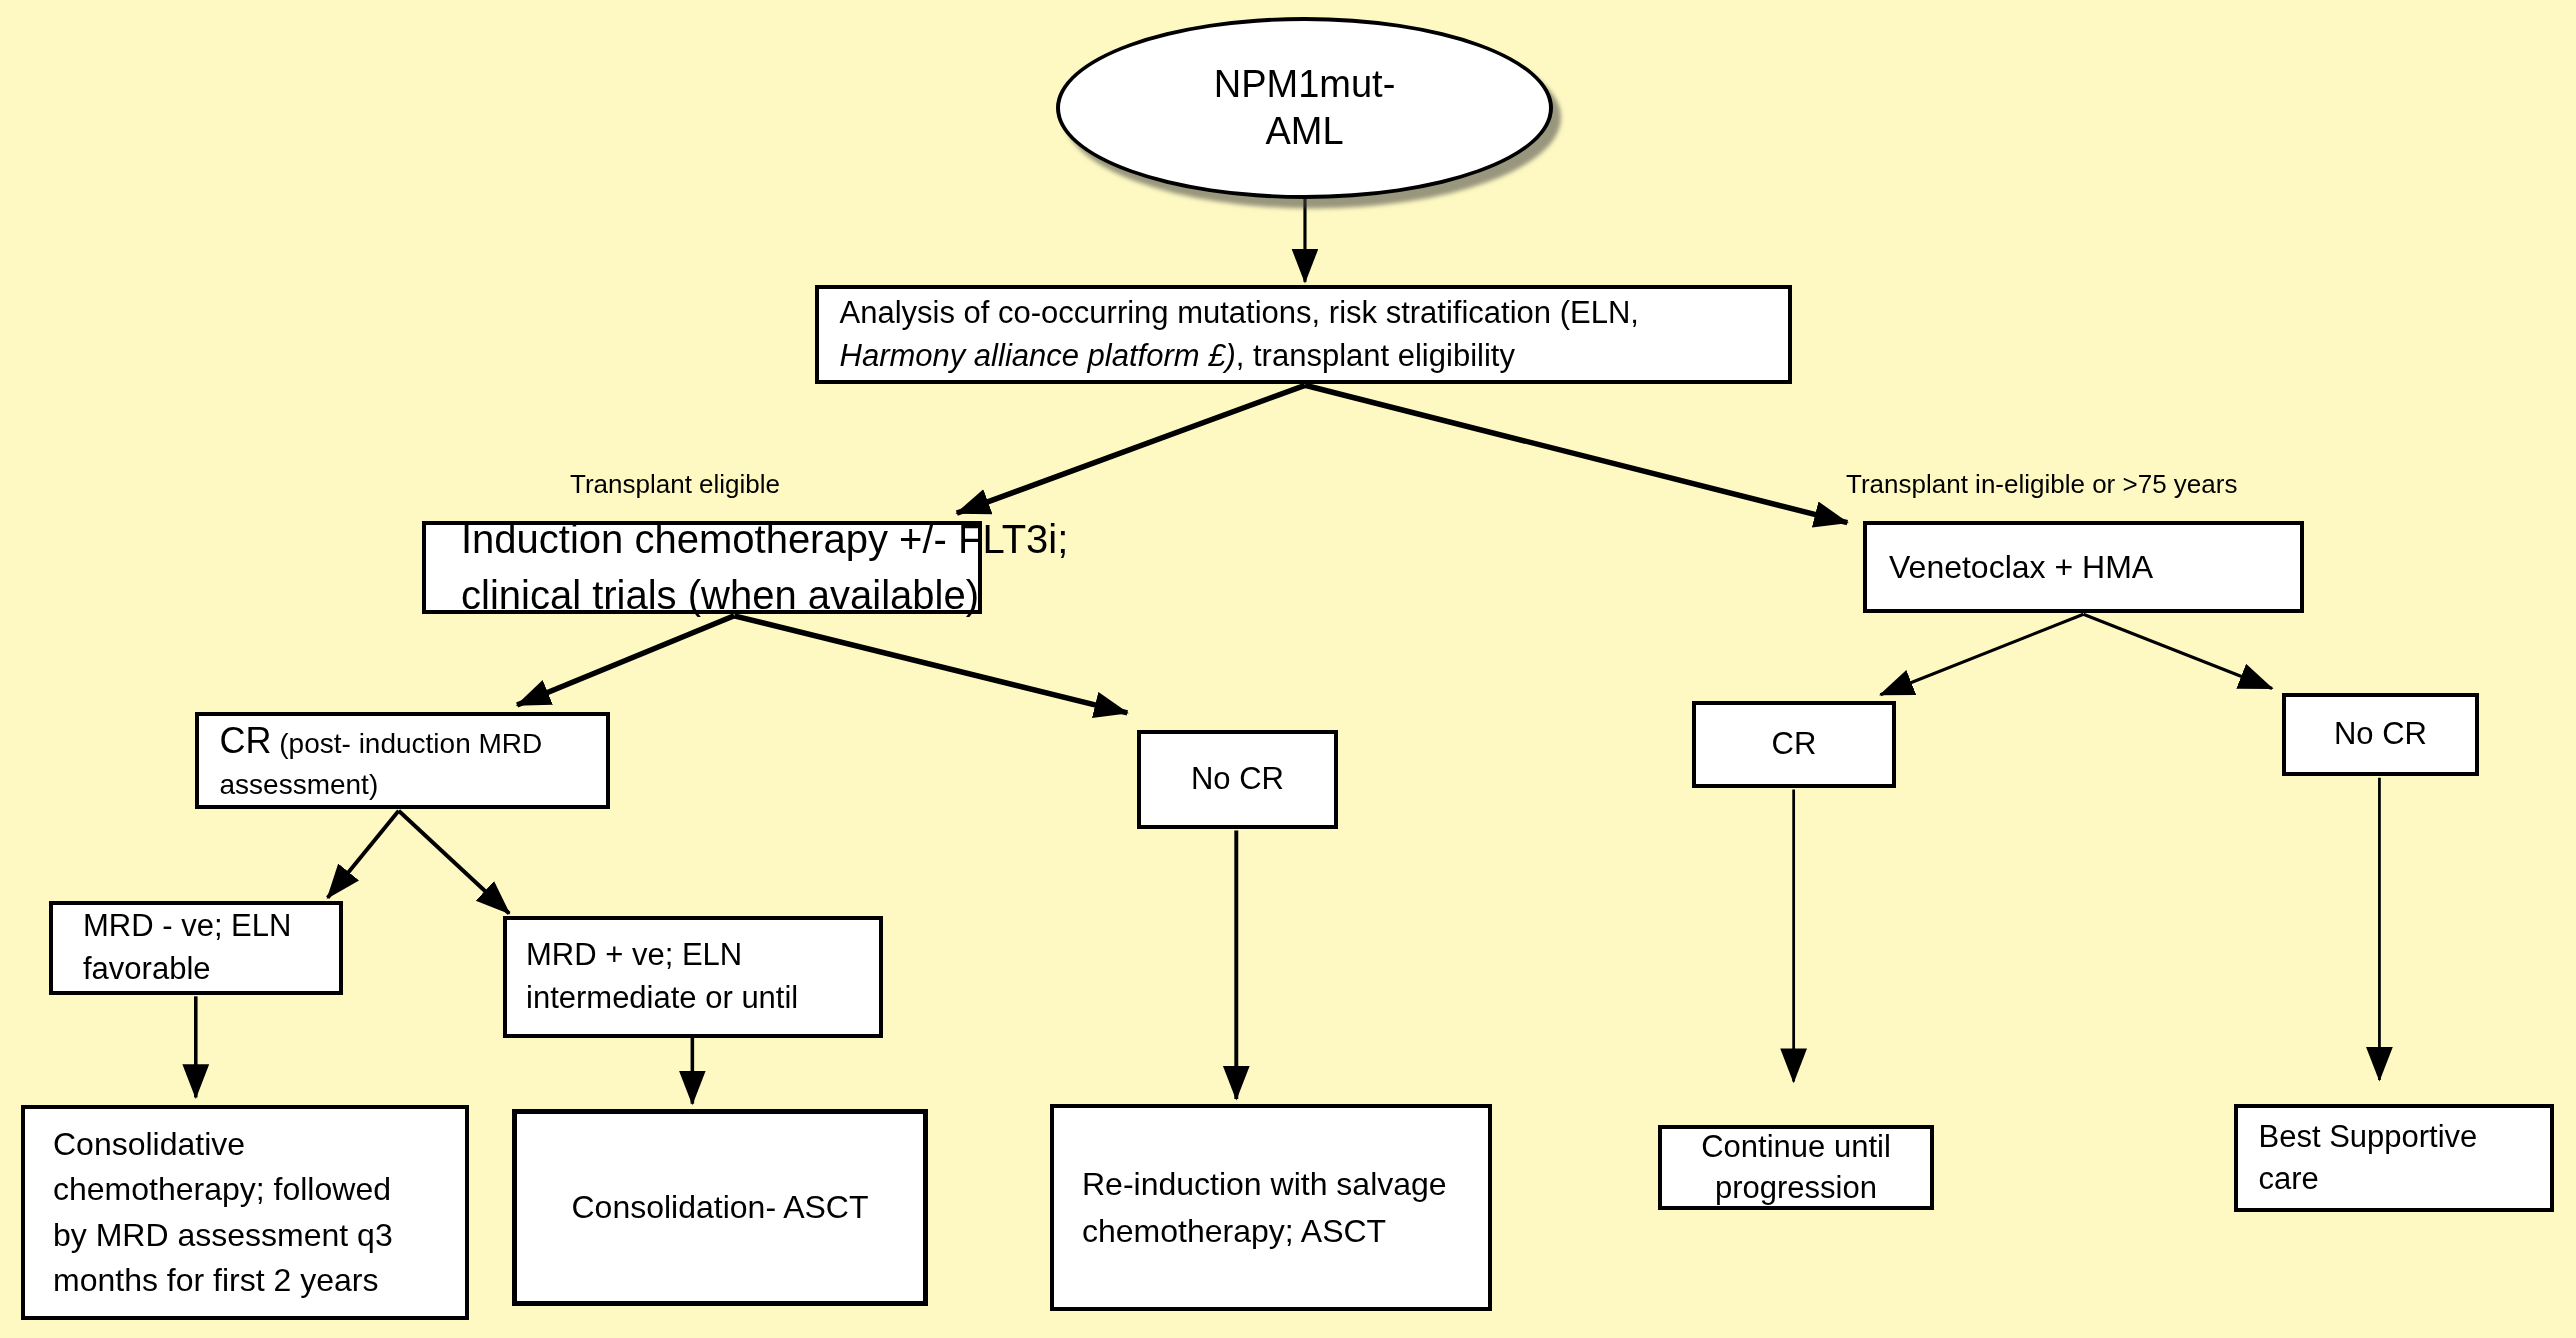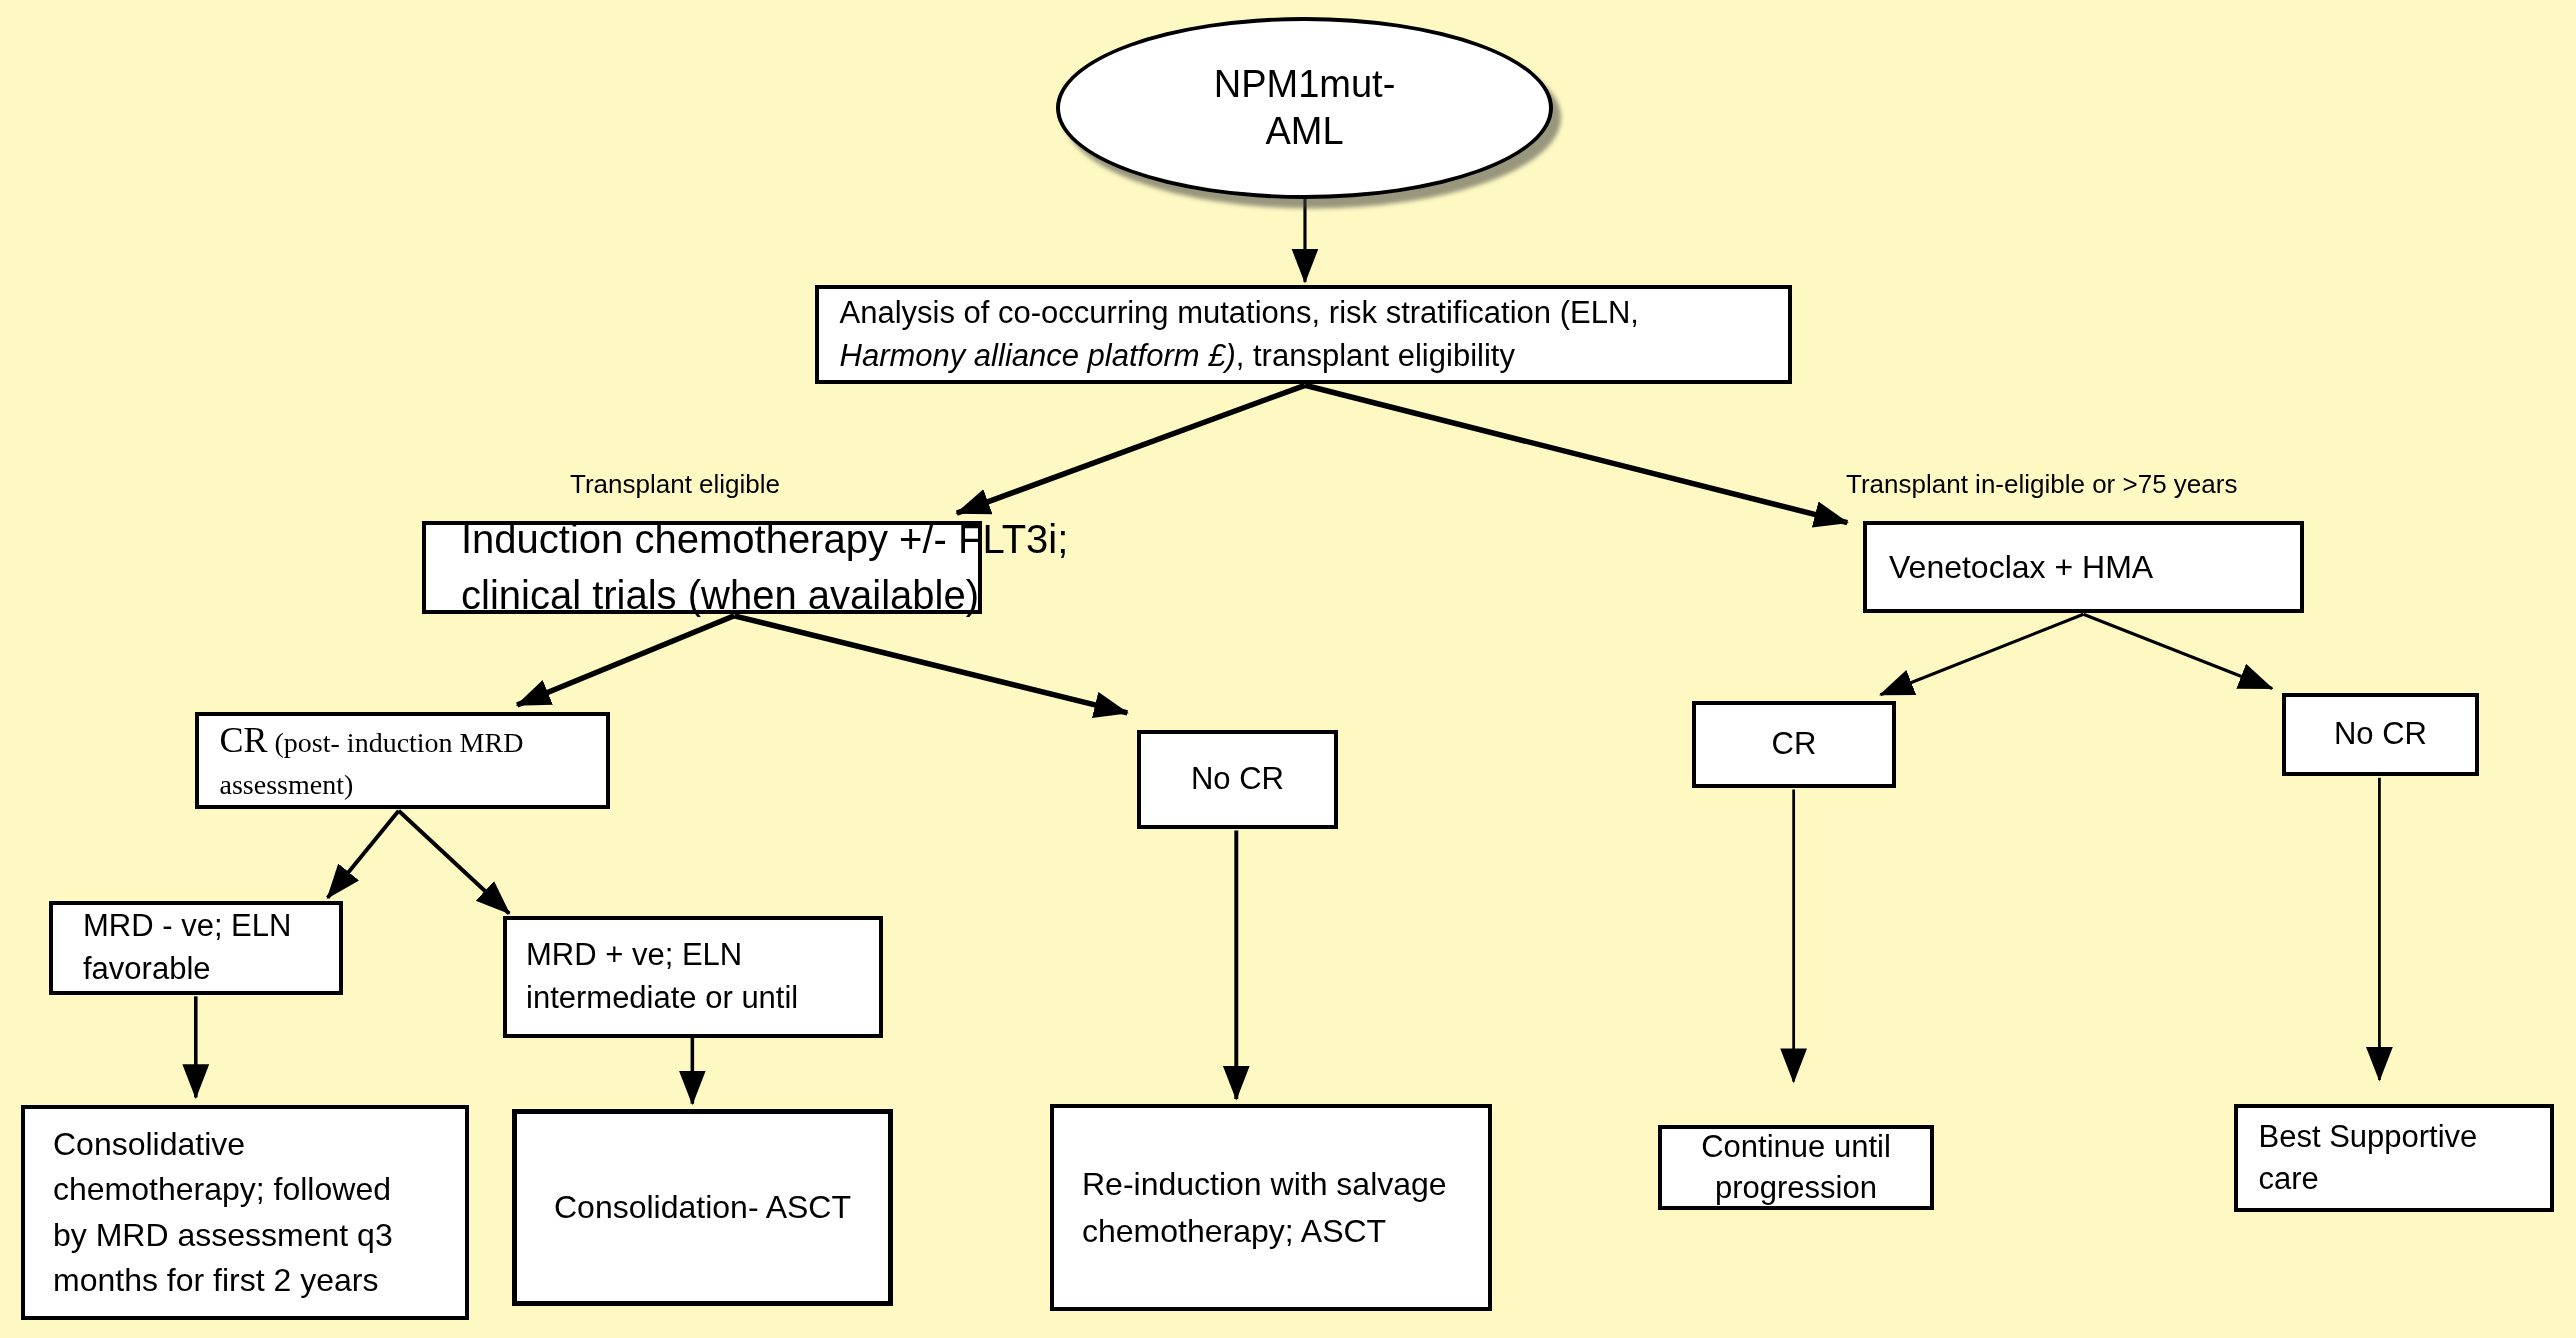--- a/index.html
+++ b/index.html
@@ -35,30 +35,30 @@
     line-height: 1.22;
     box-shadow: 8px 9.5px 4.7px rgba(70,70,70,0.55);
   }
 
   .analysis   { left:815px; top:285px;  width:977px; height:99px; font-size:31px; padding-left:20.5px; }
   .analysis .it { font-style: italic; }
 
   .induction  { left:422px;  top:521px;  width:560px;  height:93px; font-size:40px; padding-left:35px; }
   .venetoclax { left:1863px; top:521px;  width:441px;  height:92px; font-size:32px; padding-left:22px; }
 
-  .cr-left    { left:195px;  top:712px;  width:415px;  height:97px; font-size:28px; padding-left:20.5px;font-family:Liberation Serif, serif; }
+  .cr-left    { left:195px;  top:712px;  width:415px;  height:97px; font-size:28px; padding-left:20.5px; }
   .cr-left .big { font-size:36px; }
 
   .no-cr-left { left:1137px; top:730px;  width:201px;  height:99px; border-width:4px; font-size:31px; align-items:center; }
 
   .mrd-neg    { left:49px;   top:901px; width:294px;  height:94px; font-size:31px; padding-left:30px; }
   .mrd-pos    { left:503px;  top:916px; width:380px;  height:122px; font-size:31px; padding-left:19px; }
 
   .consolidative { left:21px;  top:1105px; width:448px; height:215px; border-width:4px; font-size:32px; padding-left:28px; line-height:1.42; }
-  .asct          { left:512px; top:1109px; width:381px; height:197px; border-width:5.5px; font-size:32px; align-items:center; }
+  .asct          { left:512px; top:1109px; width:416px; height:197px; border-width:5.5px; font-size:32px; align-items:center; }
   .reinduction   { left:1050px; top:1104px; width:442px; height:207px; font-size:32px; padding-left:28px; line-height:1.45; }
 
   .cr-right    { left:1692px; top:701px;  width:204px; height:87px; font-size:31px; align-items:center; }
   .no-cr-right { left:2282px; top:693px;  width:197px; height:83px; font-size:31px; align-items:center; }
 
   .continue-box { left:1658px; top:1125px; width:276px; height:85px; font-size:31px; align-items:center; text-align:center; line-height:1.3; }
   .best-box     { left:2234px; top:1104px; width:320px; height:108px; font-size:31px; padding-left:20.5px; line-height:1.35; }
 
   .branch-label {
     position: absolute;

